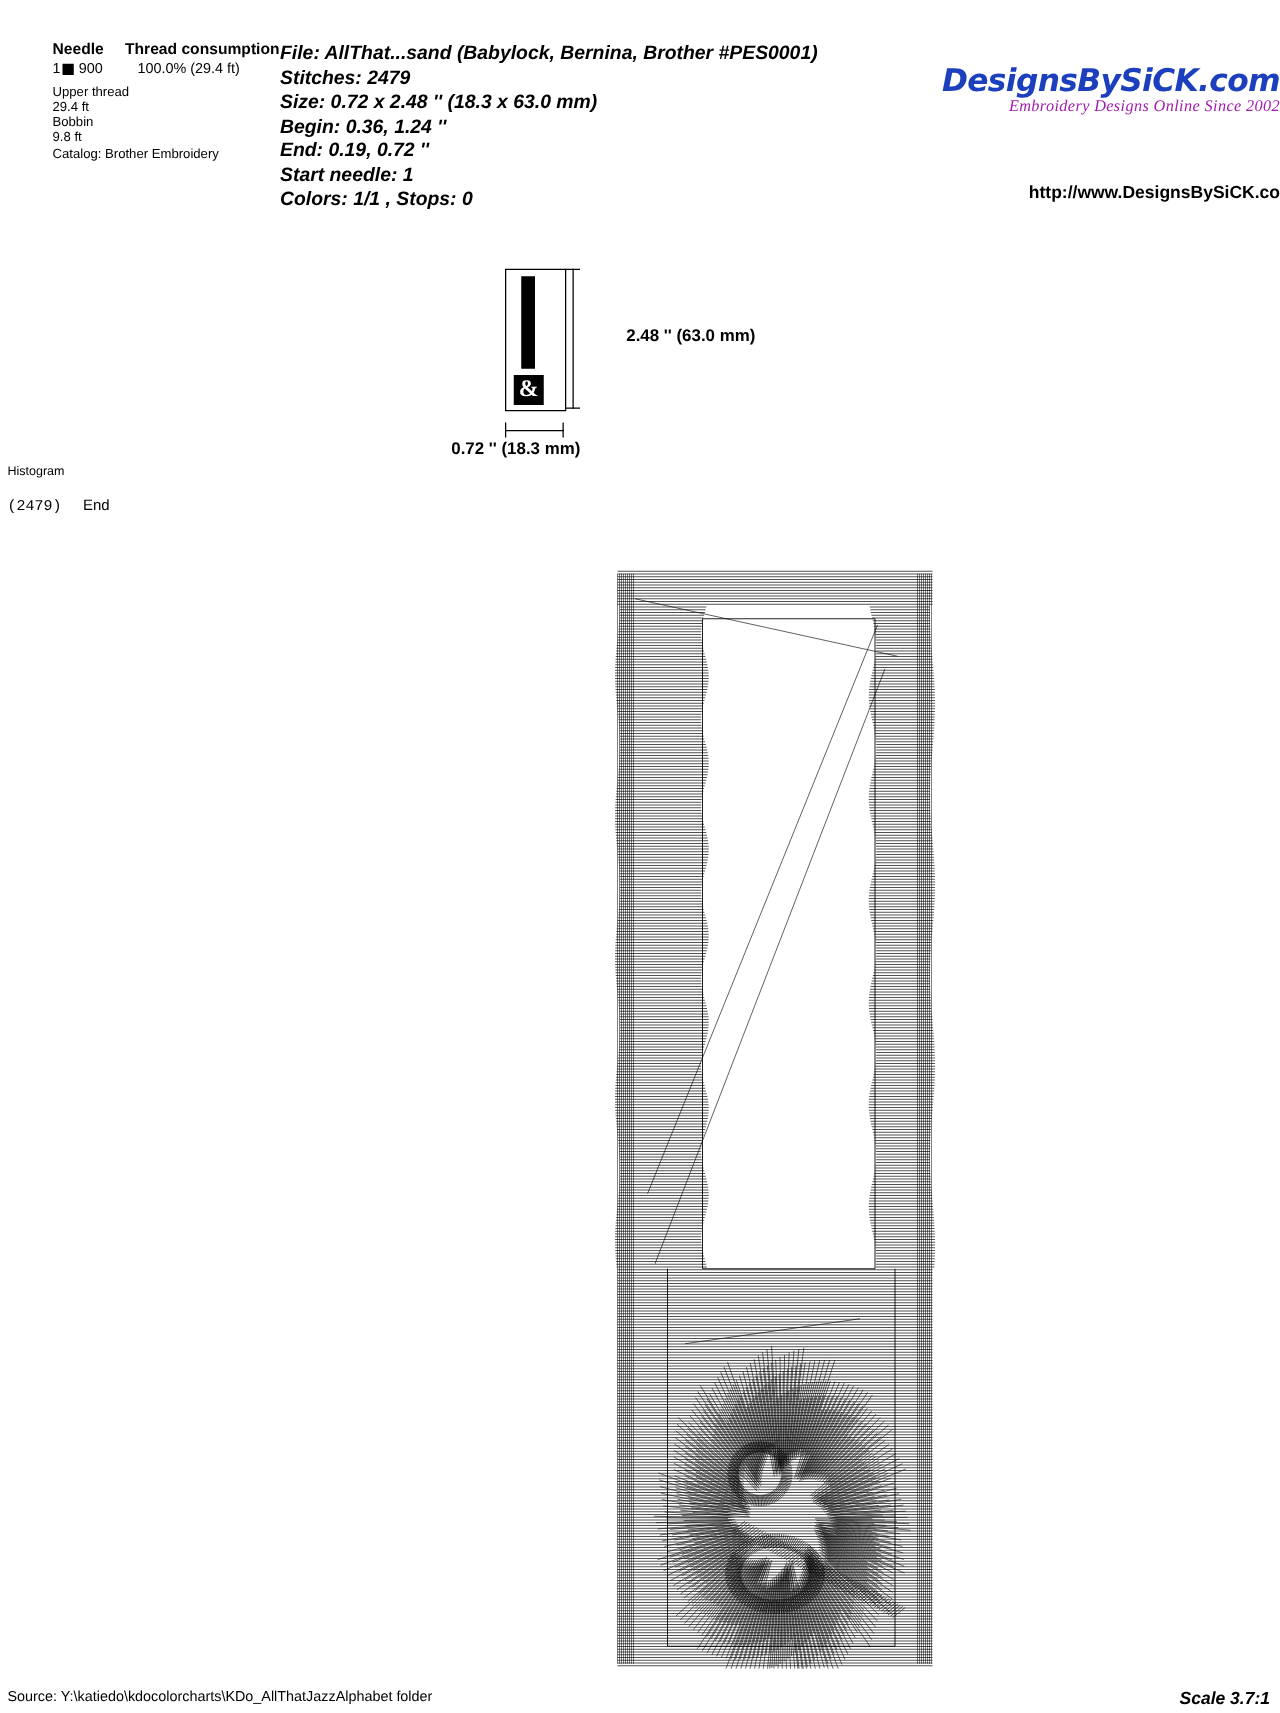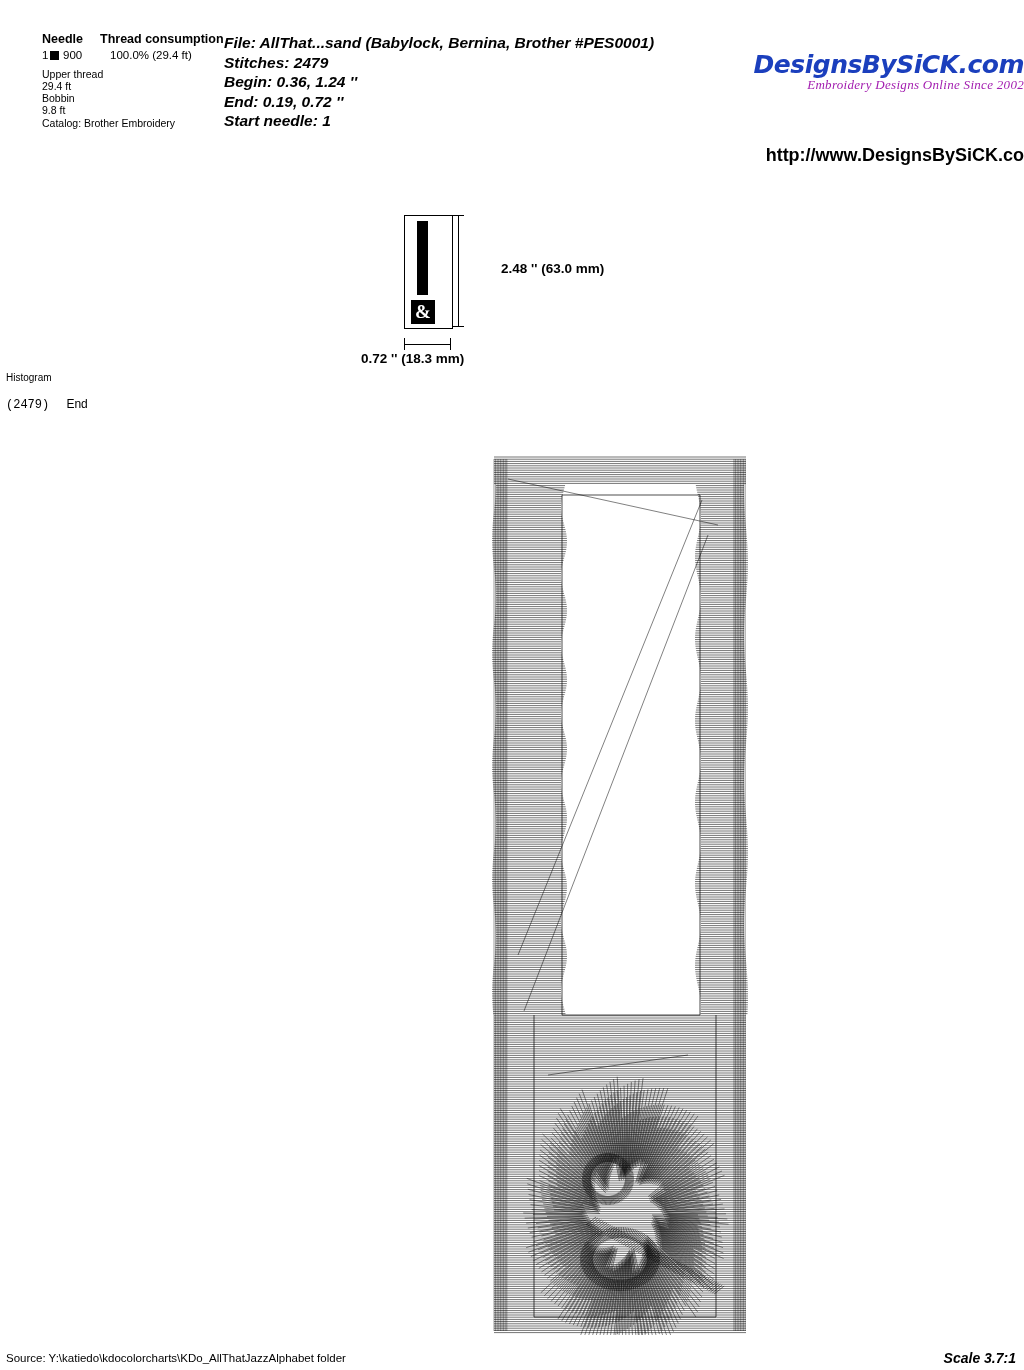--- a/index.html
+++ b/index.html
@@ -98,21 +98,21 @@
     font-style: italic;
     color: #a21caf;
     margin-top: -1px;
     letter-spacing: 0.3px;
     white-space: nowrap;
   }
   #site-url {
     position: absolute;
     right: 0px;
     top: 145px;
-    font-size: 18px;
+    font-size: 14px;
     font-weight: bold;
     white-space: nowrap;
   }
 
   
   #thumb-wrap {
     position: absolute;
     left: 404px;
     top: 215px;
   }
@@ -255,23 +255,25 @@
       <span>Bobbin</span>
       <span>9.8 ft</span>
     </div>
   </div>
   <div class="catalog">Catalog: Brother Embroidery</div>
 </div>
 
 <div id="file-info">
   <div>File: AllThat...sand  (Babylock, Bernina, Brother #PES0001)</div>
   <div>Stitches: 2479</div>
+  <div>Size: 0.72 x 2.48 '' (18.3 x 63.0 mm)</div>
   <div>Begin: 0.36, 1.24 ''</div>
   <div>End: 0.19, 0.72 ''</div>
   <div>Start needle: 1</div>
+  <div>Colors: 1/1 , Stops: 0</div>
 </div>
 
 <div id="logo-block">
   <div id="logo-main">DesignsBySiCK.com</div>
   <div id="logo-sub">Embroidery Designs Online Since 2002</div>
 </div>
 <div id="site-url">http://www.DesignsBySiCK.co</div>
 
 <div id="thumb-wrap">
   <div id="thumb-box">

